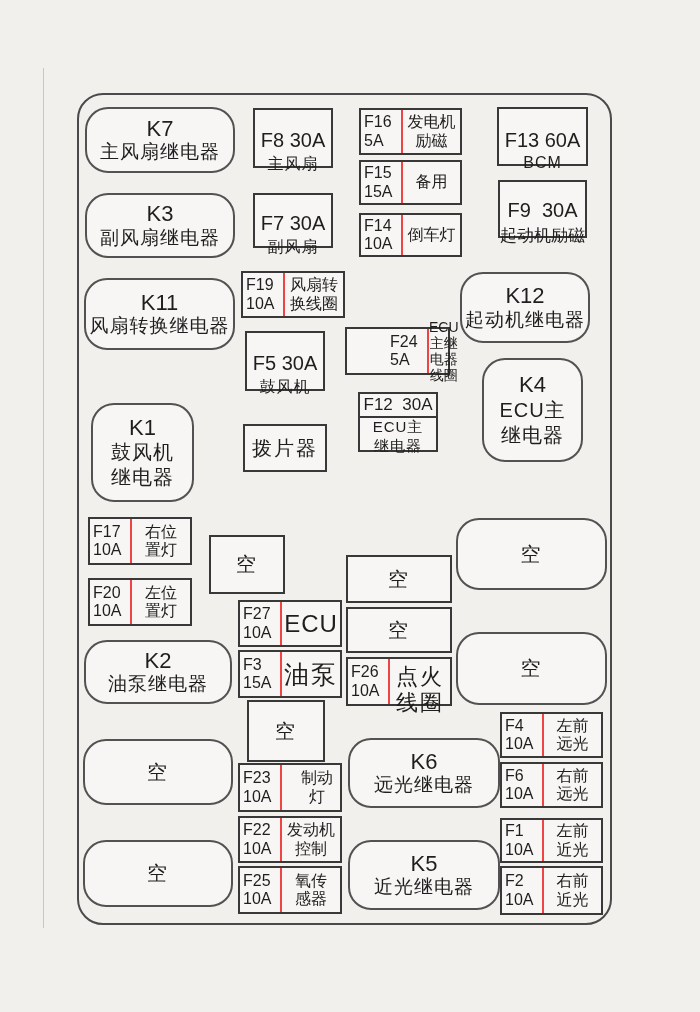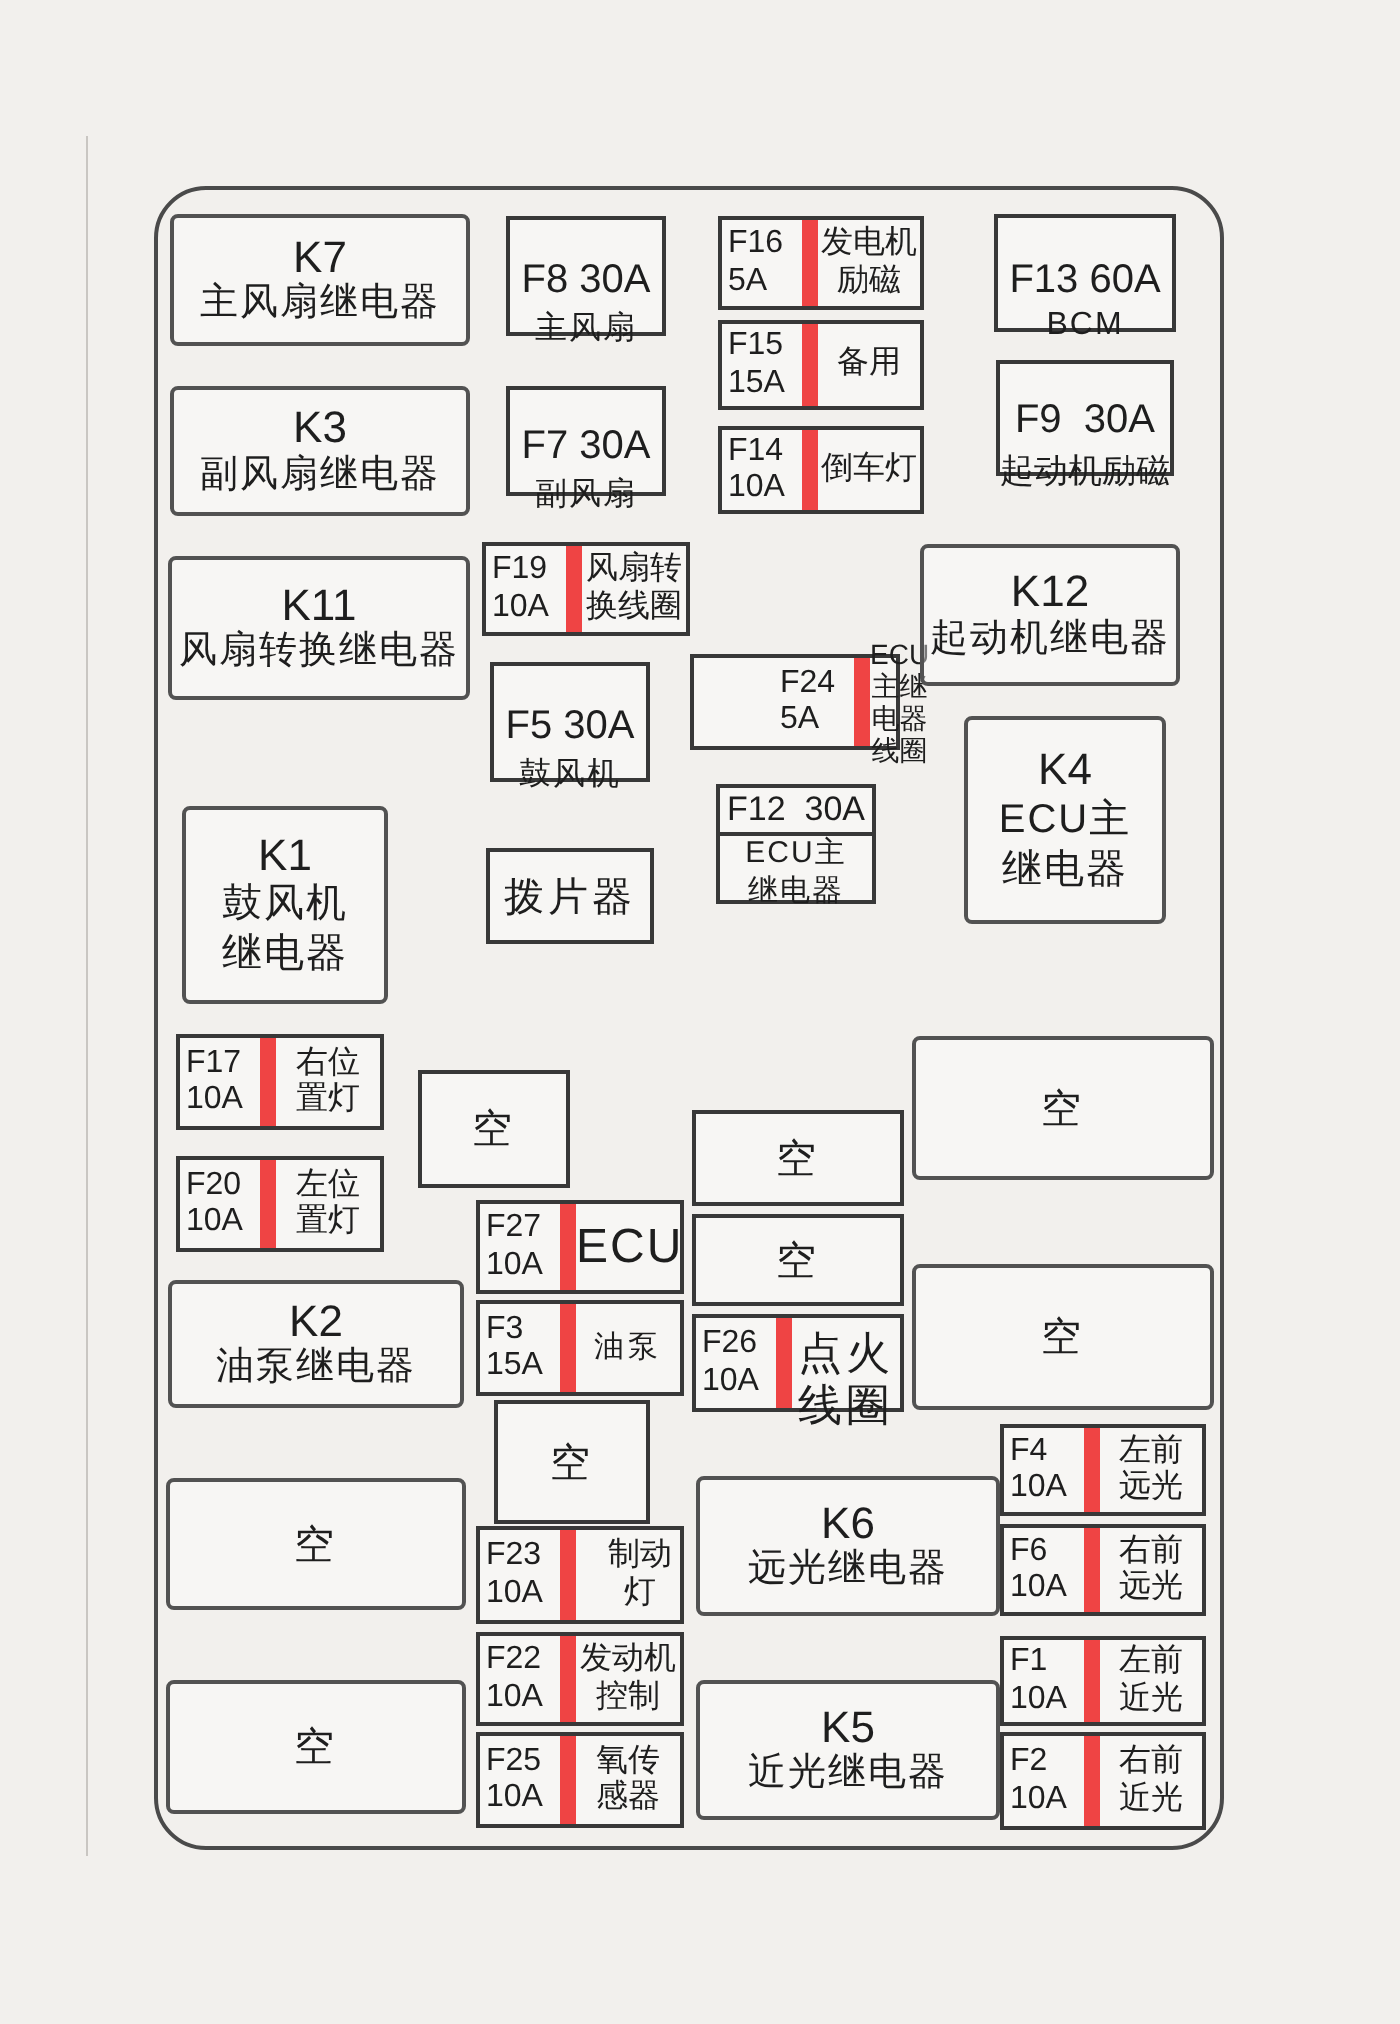--- a/index.html
+++ b/index.html
@@ -13,30 +13,30 @@
   .scanline{position:absolute;left:43px;top:68px;width:1px;height:860px;background:#c9c6c2;}
   .panel{
     position:absolute;left:77px;top:93px;width:535px;height:832px;
     border:2px solid #4a4a4a;border-radius:26px;box-sizing:border-box;
   }
   .box{
     position:absolute;border:2px solid #383838;box-sizing:border-box;
     display:flex;flex-direction:column;align-items:center;justify-content:center;
     background:rgba(255,255,255,0.4);text-align:center;
   }
-  .rounded{border-radius:4px;border-color:#525252;}
+  .rounded{border-radius:23px;border-color:#525252;}
   .rid{font-size:22px;line-height:1.15;}
   .rname{font-size:19px;line-height:1.2;letter-spacing:1px;white-space:nowrap;}
   .rline{font-size:20px;line-height:1.25;letter-spacing:1px;}
   .bfid{font-size:20px;line-height:1.1;white-space:pre;margin-top:28px;}
   .bfname{font-size:16px;margin-top:3px;letter-spacing:1px;white-space:nowrap;}
   .bfname.sm{font-size:17px;letter-spacing:0;}
   .fuse2{flex-direction:row;align-items:stretch;justify-content:flex-start;}
   .fid{
-    width:37px;flex:0 0 37px;border-right:8px solid #ef4444;
+    width:37px;flex:0 0 37px;border-right:2px solid #ef4444;
     display:flex;flex-direction:column;justify-content:center;
     padding-left:3px;font-size:16px;line-height:1.15;text-align:left;
   }
   .flabel{
     flex:1;display:flex;flex-direction:column;justify-content:center;
     align-items:center;font-size:16px;line-height:1.15;
   }
   .flabel.big{font-size:24px;letter-spacing:1px;}
   .plain{font-size:20px;letter-spacing:2px;}
   .f12head{font-size:17px;border-bottom:2px solid #383838;width:100%;text-align:center;padding:1px 0;white-space:pre;}
@@ -132,21 +132,21 @@
     </span>
     <span class="flabel big">
       <span>ECU</span>
     </span>
   </div>
   <div class="box fuse2" style="left:238px;top:650px;width:104px;height:48px;">
     <span class="fid">
       <span>F3</span>
         <span>15A</span>
     </span>
-    <span class="flabel" style="font-size:15px;letter-spacing:2px;">
+    <span class="flabel" style="font-size:25px;letter-spacing:2px;">
       <span>油泵</span>
     </span>
   </div>
   <div class="box" style="left:247px;top:700px;width:78px;height:62px;">
     <span class="plain">空</span>
   </div>
   <div class="box fuse2" style="left:238px;top:763px;width:104px;height:49px;gap:12px;">
     <span class="fid">
       <span>F23</span>
         <span>10A</span>

